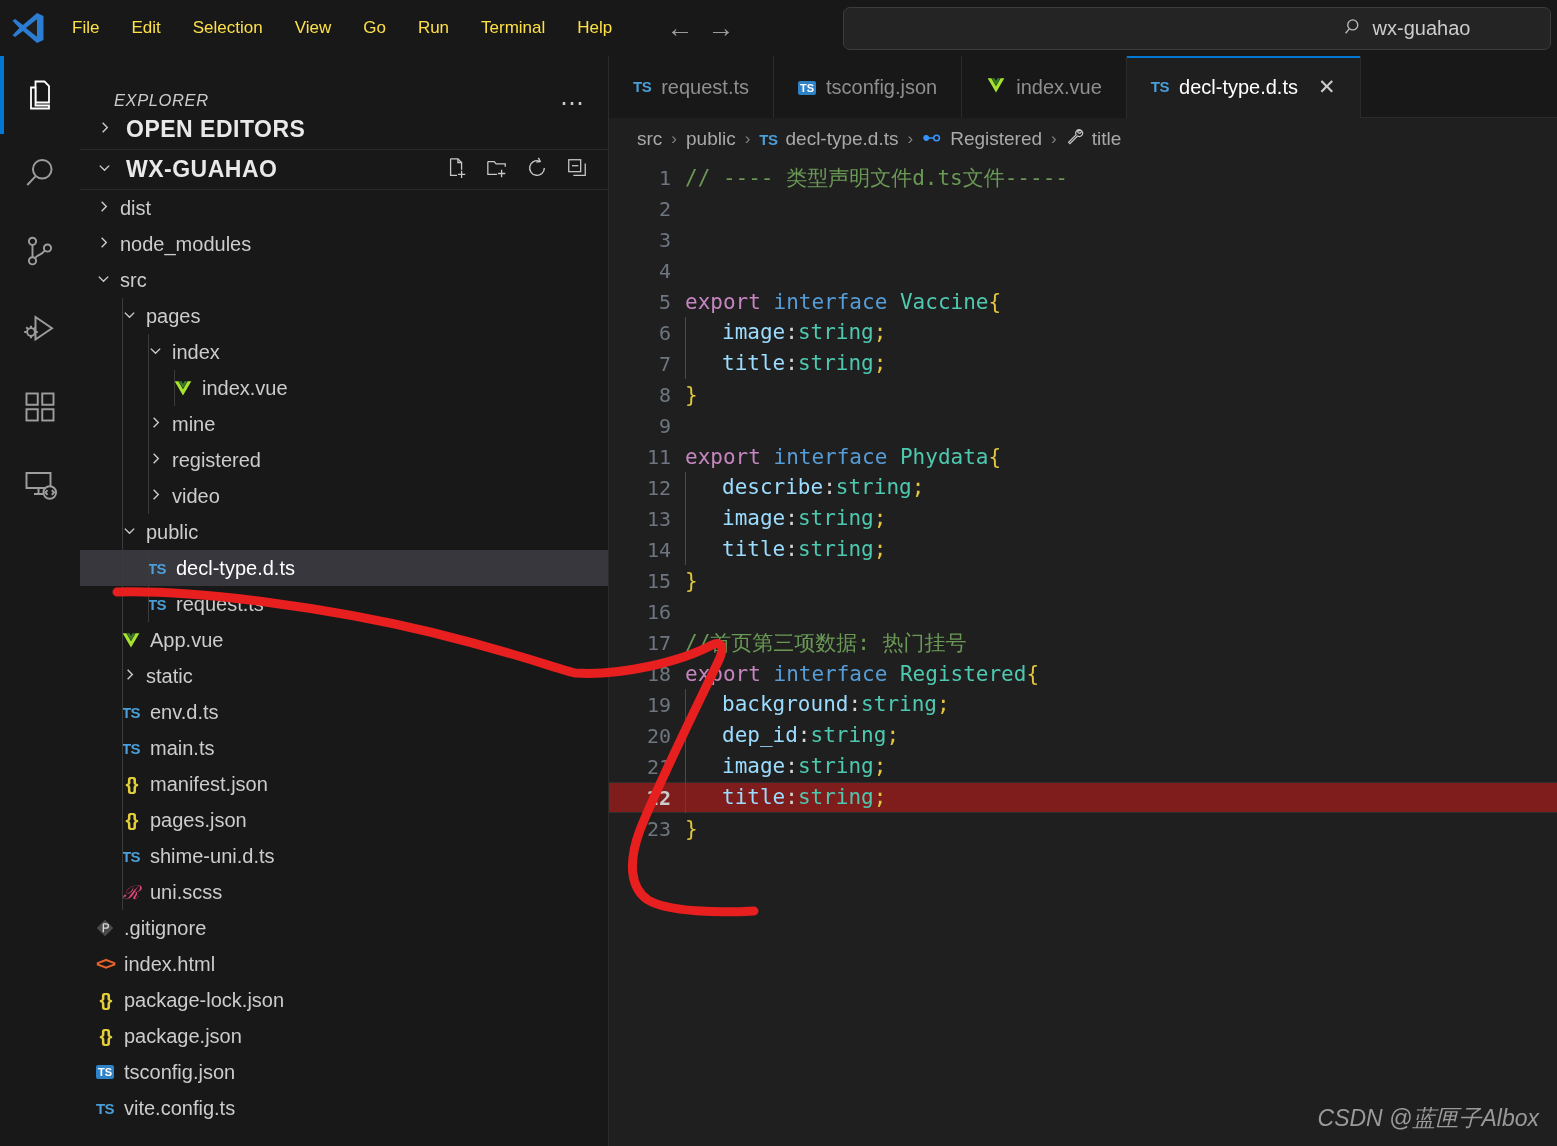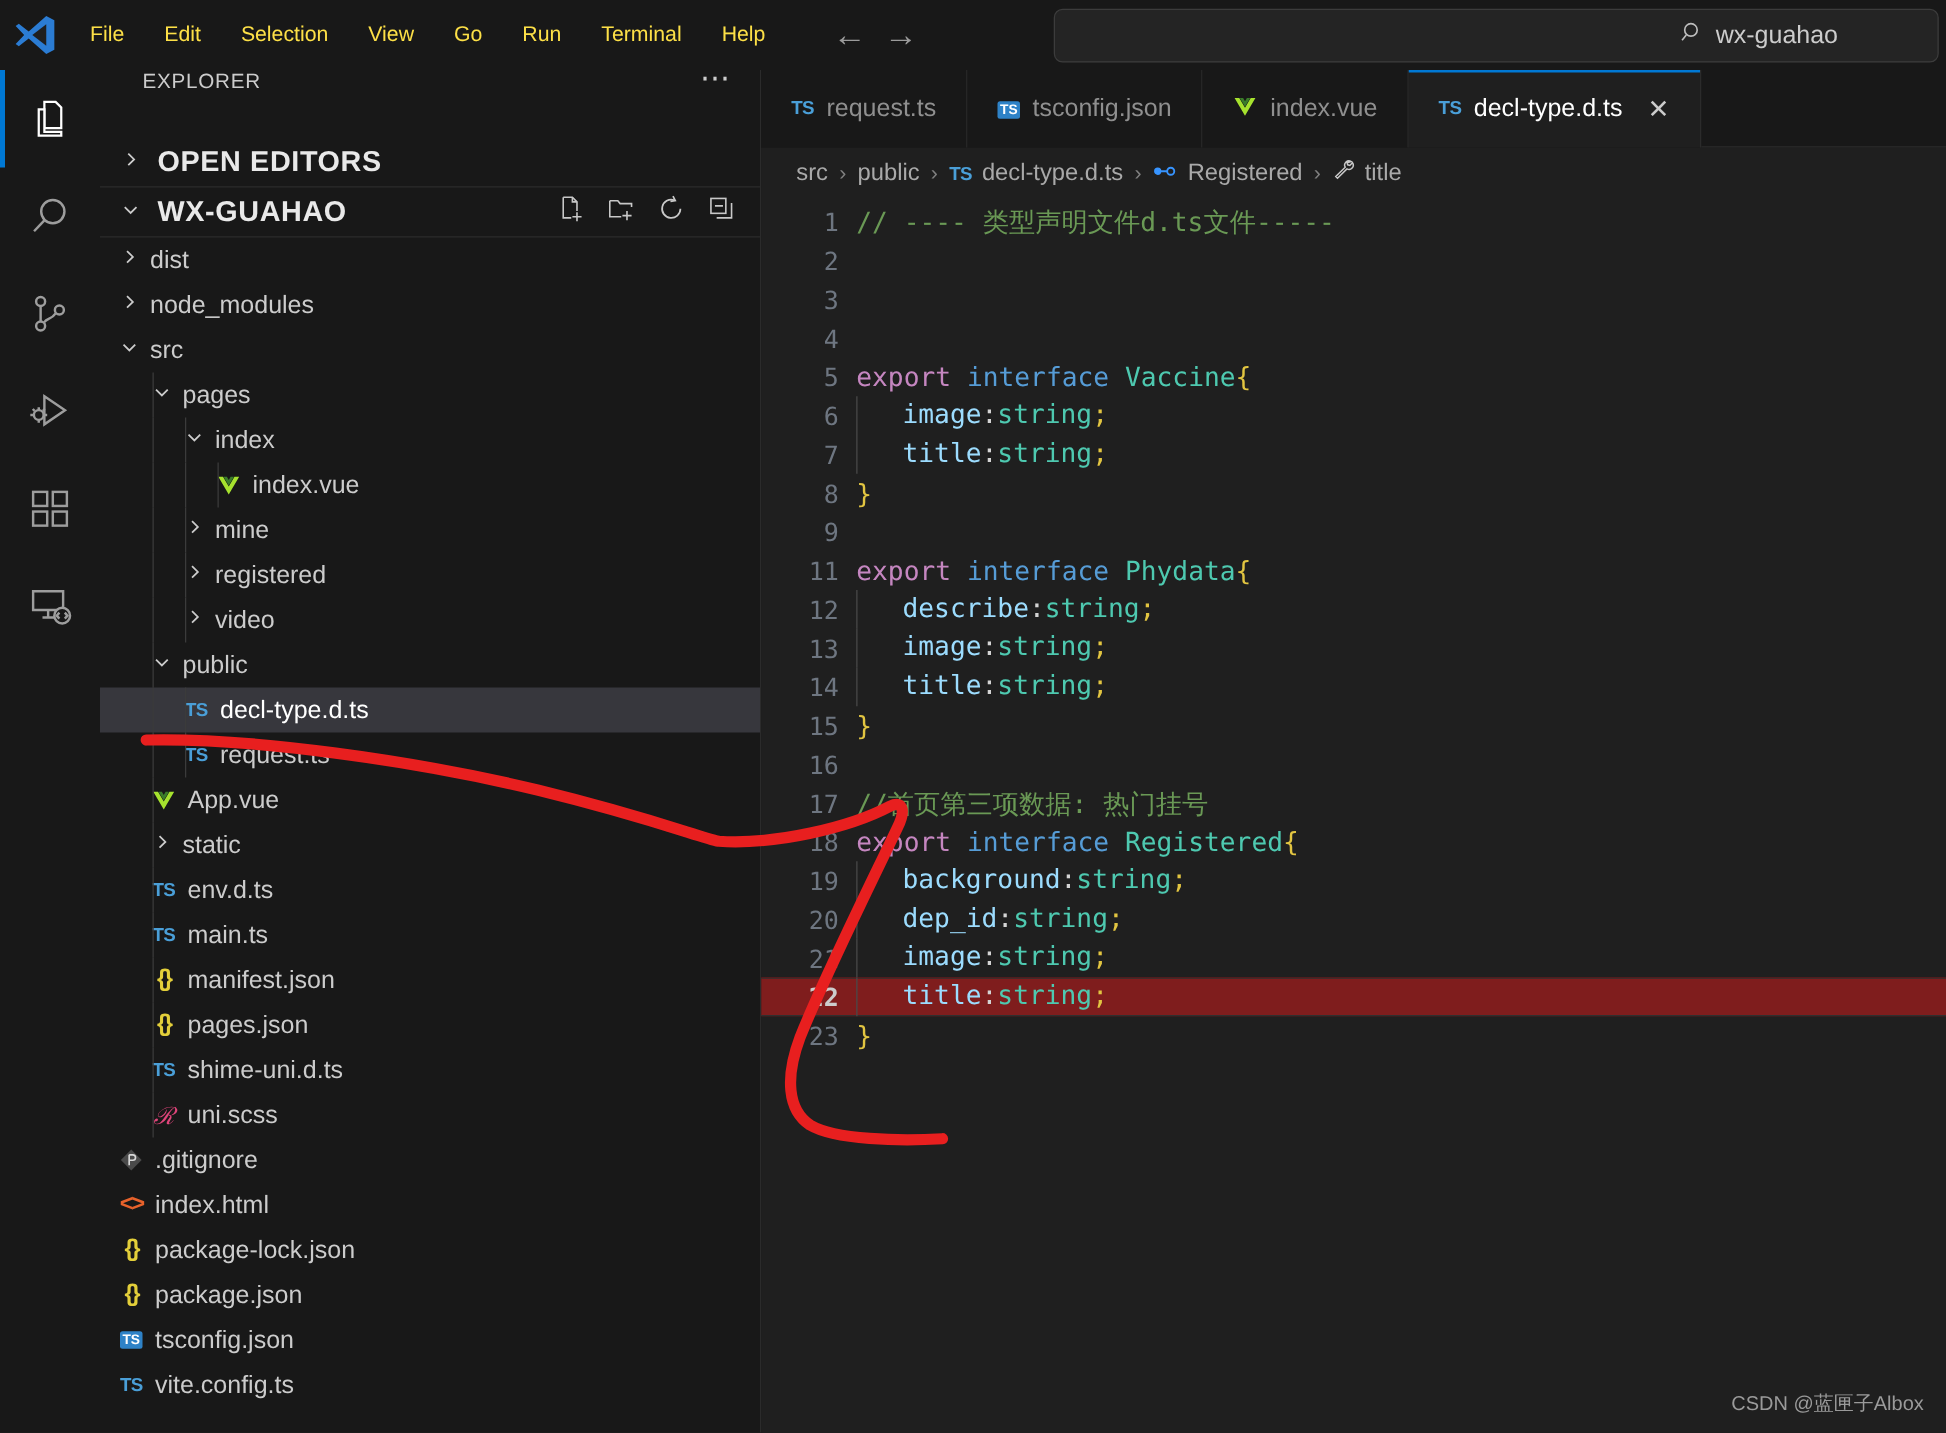--- a/index.html
+++ b/index.html
@@ -23,22 +23,22 @@
   .sb-text{color:#cccccc;font-size:20px;}
 
   
   .activitybar{position:absolute;left:0;top:56px;width:80px;height:1090px;background:#181818;}
   .act-item{position:relative;width:80px;height:78px;display:flex;align-items:center;justify-content:center;}
   .act-item.active::before{content:"";position:absolute;left:0;top:0;width:4px;height:78px;background:#0078d4;}
 
   
   .sidebar{position:absolute;left:80px;top:56px;width:528px;height:1090px;background:#181818;
            border-right:1px solid #2b2b2b;overflow:hidden;}
-  .side-header{height:54px;display:flex;align-items:flex-start;justify-content:space-between;
-               padding:0 22px 0 34px;}
+  .side-header{height:54px;display:flex;align-items:flex-end;justify-content:space-between;
+               padding:0 22px 0 34px;font-style:italic;}
   .side-title{color:#cccccc;font-size:16.5px;letter-spacing:0.6px;}
   .ellipsis{color:#cccccc;font-size:24px;line-height:0.6;letter-spacing:2px;}
 
   .section-head{height:39px;display:flex;align-items:center;gap:8px;padding-left:10px;}
   .section-head .chev{width:28px;text-align:center;color:#cccccc;font-size:17px;}
   .section-label{color:#e9e9e9;font-size:23px;font-weight:bold;letter-spacing:0.5px;}
   .section-head.root{border-top:1px solid #2b2b2b;border-bottom:1px solid #2b2b2b;
                      justify-content:space-between;padding-right:20px;}
   .sh-left{display:flex;align-items:center;gap:8px;}
   .sh-actions{display:flex;align-items:center;gap:18px;}
@@ -87,21 +87,21 @@
   .c-com{color:#6a9955;}
   .c-kw{color:#c586c0;}
   .c-kw2{color:#569cd6;}
   .c-type{color:#4ec9b0;}
   .c-brace{color:#e2c541;}
   .c-prop{color:#9cdcfe;}
   .c-punct{color:#d4d4d4;}
   .c-str{color:#4ec9b0;}
 
   .anno{position:absolute;left:0;top:0;width:1557px;height:1146px;pointer-events:none;z-index:40;}
-  .watermark{position:absolute;right:18px;bottom:12px;color:#9a9a9a;font-size:16px;z-index:30;}
+  .watermark{position:absolute;right:18px;bottom:12px;color:#9a9a9a;font-size:23px;z-index:30;font-style:italic;}
 </style>
 </head>
 <body>
 
 <div class="app">
 
   <div class="titlebar">
     <div class="vscode-logo">
       <svg width="36" height="36" viewBox="0 0 100 100">
         <path d="M75 8 L93 17 L93 83 L75 92 L36 58 L14 75 L7 70 L26 50 L7 30 L14 25 L36 42 Z" fill="#2b7cd3"></path>

